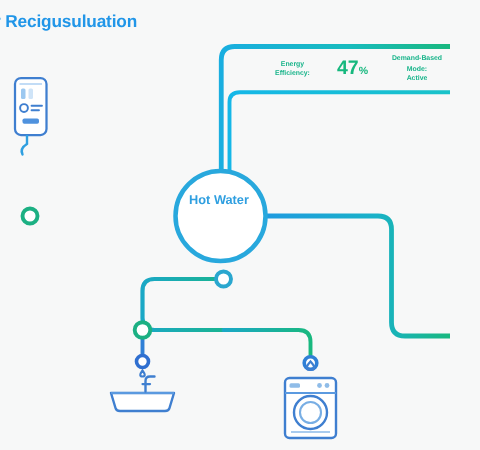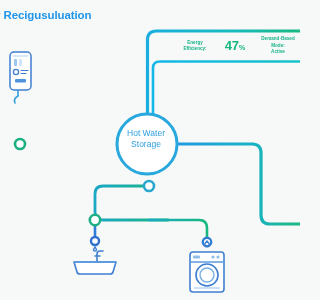--- a/index.html
+++ b/index.html
@@ -39,21 +39,21 @@
     letter-spacing: -0.1px;
     white-space: nowrap;
   }
   .node-label {
     position: absolute;
     left: 109px;
     top: 128px;
     width: 74px;
     text-align: center;
     font-size: 8.5px;
-    font-weight: normal;
+    font-weight: bold;
     color: #2f9fe0;
     line-height: 10.5px;
     pointer-events: none;
   }
   .panel {
     position: absolute;
     left: 150px;
     top: 33px;
     width: 156px;
     height: 26px;
@@ -229,16 +229,15 @@
     </div>
     <div class="panel-cell label cell-mode">
       <div>Demand-Based</div>
       <div>Mode:</div>
       <div>Active</div>
     </div>
   </div>
 
   <div class="node-label">
     <div>Hot Water</div>
-    <div>Storage</div>
   </div>
 
 </div>
 
 </body></html>

